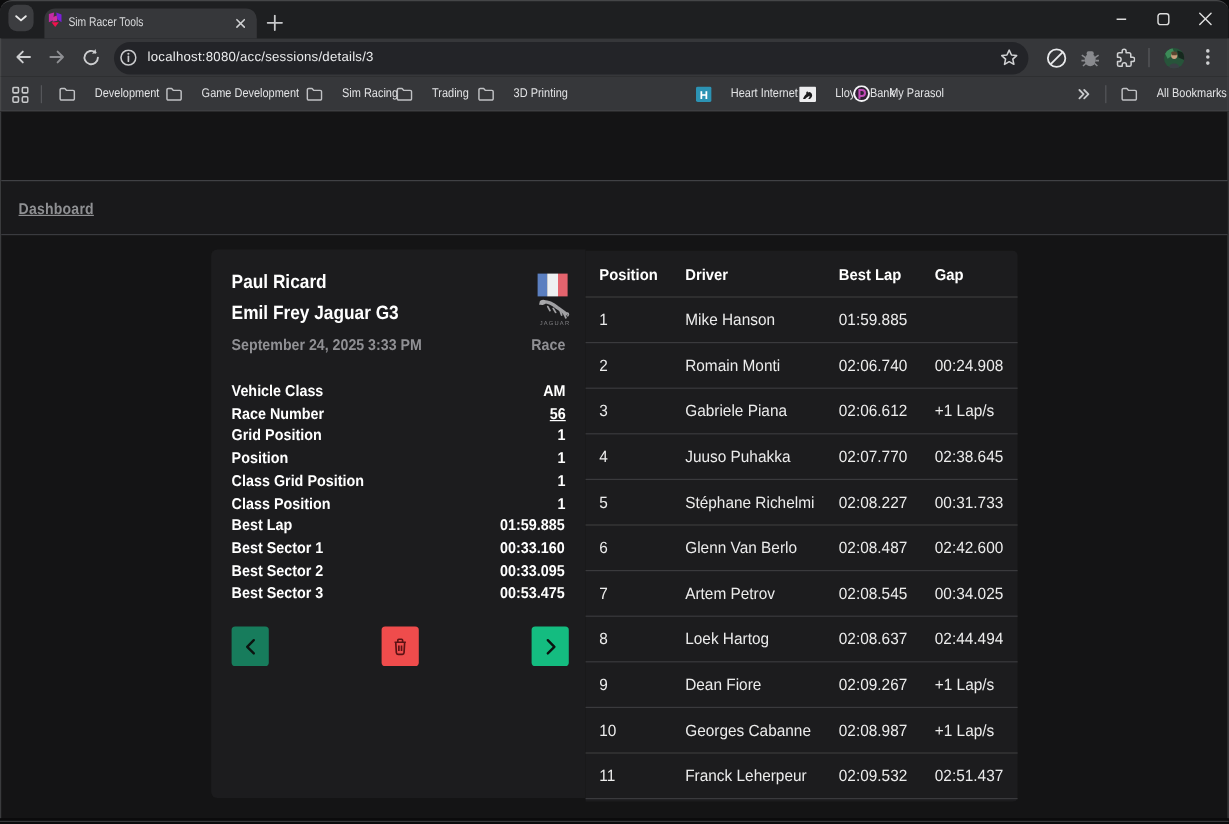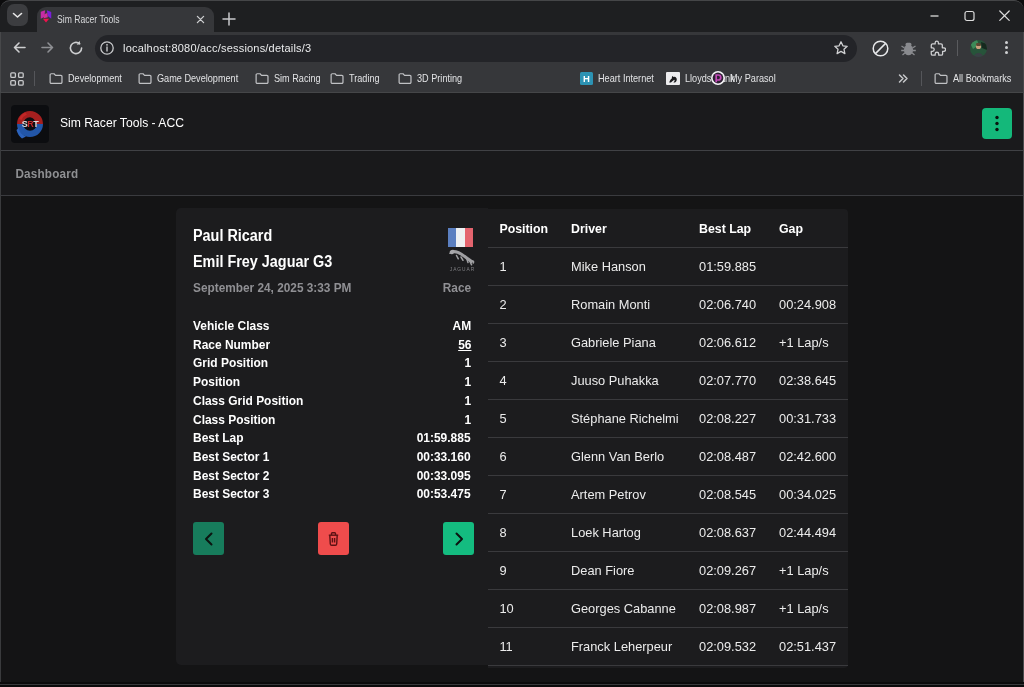--- a/index.html
+++ b/index.html
@@ -12,31 +12,31 @@
 #tabsearch { position:absolute; left:7px; top:4px; width:21px; height:22px; border-radius:7px; background:#3c3d40; }
 #tab { position:absolute; left:37px; top:7px; width:177px; height:25px; background:#36373a; border-radius:9px 9px 0 0; }
 #tabtitle { position:absolute; left:20px; top:6px; font-size:10.5px; color:#d8d9db; white-space:nowrap; display:inline-block; transform:scaleX(0.82); transform-origin:0 50%; }
 .wbtn { position:absolute; top:8px; }
 
 #toolbar { position:absolute; left:0; top:32px; width:1024px; height:32px; background:#36373a; border-left:1px solid #47484a; border-right:1px solid #47484a; }
 #omnibox { position:absolute; left:94px; top:2.5px; width:762px; height:27px; border-radius:13.5px; background:#232428; }
 #urltext { position:absolute; left:28px; top:7px; font-size:11px; color:#eaebec; letter-spacing:0.2px; }
 
 #bookmarks { position:absolute; left:0; top:64px; width:1024px; height:29px; background:#36373a; border-bottom:1px solid #454648; border-left:1px solid #47484a; border-right:1px solid #47484a; }
-.bm { position:absolute; top:0; height:28px; display:flex; align-items:center; gap:5px; font-size:10.5px; color:#e2e3e5; white-space:nowrap; }
+.bm { position:absolute; top:0; height:28px; display:flex; align-items:center; gap:16px; font-size:10.5px; color:#e2e3e5; white-space:nowrap; }
 .bm span { display:inline-block; transform:scaleX(0.87); transform-origin:0 50%; }
 
 
 #app { position:absolute; left:0; top:93px; width:1024px; height:589px; background:#141415; border-left:1px solid #3a3b3d; border-right:1px solid #4a4b4d; }
 #appheader { position:absolute; left:0; top:0; width:1022px; height:57px; background:#1a1a1c; }
 #applogo { position:absolute; left:10px; top:11.5px; width:38px; height:38px; background:#0c0d10; border-radius:4px; }
 #apptitle { position:absolute; left:59px; top:22px; font-size:13.5px; color:#fff; display:inline-block; transform:scaleX(0.9); transform-origin:0 50%; white-space:nowrap; }
 #kebab { position:absolute; left:981px; top:15px; width:30px; height:31px; background:#14b87a; border-radius:4px; }
 #navrow { position:absolute; left:0; top:57px; width:1022px; height:46px; background:#19191b; border-top:1px solid #404145; border-bottom:1px solid #3a3b3f; }
-#tabdash { position:absolute; left:1px; top:0; width:90px; height:44px; display:flex; align-items:center; justify-content:center; color:#8f9093; font-weight:bold; font-size:13px; letter-spacing:0.2px; }
+#tabdash { position:absolute; left:1px; top:0; width:90px; height:44px; display:flex; align-items:center; justify-content:center; color:#8f9093; font-weight:bold; font-size:13px; letter-spacing:0.2px;text-decoration:underline; }
 #tabsess { position:absolute; left:90px; top:0; width:81px; height:44px; display:flex; align-items:center; justify-content:center; background:#14b87a; color:#0a140f; font-weight:bold; font-size:13px; letter-spacing:0.2px; }
 
 #leftcard { position:absolute; left:175px; top:115px; width:312px; height:457px; background:#1c1c1e; border-radius:5px 0 0 5px; }
 #tablecard { position:absolute; left:487px; top:116px; width:360px; height:459px; background:#1c1c1e; border-radius:0 4px 4px 0; }
 
 
 .h1 { position:absolute; left:17px; font-size:16px; font-weight:bold; color:#fff; line-height:20px; transform:scaleX(0.9); transform-origin:0 50%; white-space:nowrap; }
 .datetxt { position:absolute; left:17px; font-size:13px; font-weight:bold; color:#909094; line-height:15px; transform:scaleX(0.91); transform-origin:0 50%; white-space:nowrap; }
 .statlabel { position:absolute; left:17px; font-size:13px; font-weight:bold; color:#fff; line-height:15px; transform:scaleX(0.92); transform-origin:0 50%; white-space:nowrap; }
 .statval { position:absolute; right:17px; font-size:13px; font-weight:bold; color:#fff; line-height:15px; text-align:right; transform:scaleX(0.92); transform-origin:100% 50%; white-space:nowrap; }
@@ -214,39 +214,20 @@
     <div class="abs" style="left: 920px; top: 7px; width: 1px; height: 15px; background: rgb(85, 86, 90);"></div>
     <div class="bm" style="left: 933px;">
       <svg width="14" height="13" viewBox="0 0 15 13">
         <path d="M1.2 2.6 A1.2 1.2 0 0 1 2.4 1.4 H5.4 L7 3.1 H12.7 A1.2 1.2 0 0 1 13.9 4.3 V10.5 A1.2 1.2 0 0 1 12.7 11.7 H2.4 A1.2 1.2 0 0 1 1.2 10.5 Z" stroke="#c0c1c4" stroke-width="1.3" fill="none" stroke-linejoin="round"></path>
       </svg>
       <span>All Bookmarks</span>
     </div>
 </div>
 
 <div id="app">
-  <div id="appheader">
-    <div id="applogo">
-      <svg width="38" height="38" viewBox="0 0 38 38">
-        <path d="M19 6 A13 13 0 0 1 32 19 L24.5 19 A6.8 6.8 0 0 0 19 12.2 A6.8 6.8 0 0 0 12.2 19 L6 19 A13 13 0 0 1 19 6 Z" fill="#a51f1f"></path>
-        <path d="M32 19 A13 13 0 0 1 19 32 A13 13 0 0 1 6 19 L12.2 19 A6.8 6.8 0 0 0 19 25.8 A6.8 6.8 0 0 0 25.8 19 L32 19 Z" fill="#2256a8"></path>
-        <path d="M8 14 A12 12 0 0 1 14 7.5 L16 9.5 A10 10 0 0 0 10.5 15 Z" fill="#c22626"></path>
-        <path d="M7.5 23 A13 13 0 0 0 15 31.5 L11 33.5 A15.5 15.5 0 0 1 5.5 25 Z" fill="#2b63bd"></path>
-        <text x="19" y="22.3" font-family="Liberation Sans" font-size="9" font-weight="bold" text-anchor="middle" fill="#dcdcdc" letter-spacing="-0.5">S<tspan fill="#c62828">R</tspan>T</text>
-      </svg>
-    </div>
-    <span id="apptitle">Sim Racer Tools - ACC</span>
-    <div id="kebab">
-      <svg width="30" height="31" viewBox="0 0 30 31" fill="#0a130e">
-          <circle cx="15" cy="9.5" r="1.7"></circle>
-          <circle cx="15" cy="15.5" r="1.7"></circle>
-          <circle cx="15" cy="21.5" r="1.7"></circle>
-        </svg>
-    </div>
-  </div>
   <div id="navrow">
     <div id="tabdash">
         <span style="display:inline-block; transform:scaleX(0.9);">Dashboard</span>
       </div>
   </div>
 
   <div id="leftcard">
     <div class="h1" style="top:18px;">Paul Ricard</div>
     <div class="h1" style="top:43.5px;">Emil Frey Jaguar G3</div>
     <div class="datetxt" style="top:72px;">September 24, 2025 3:33 PM</div>

